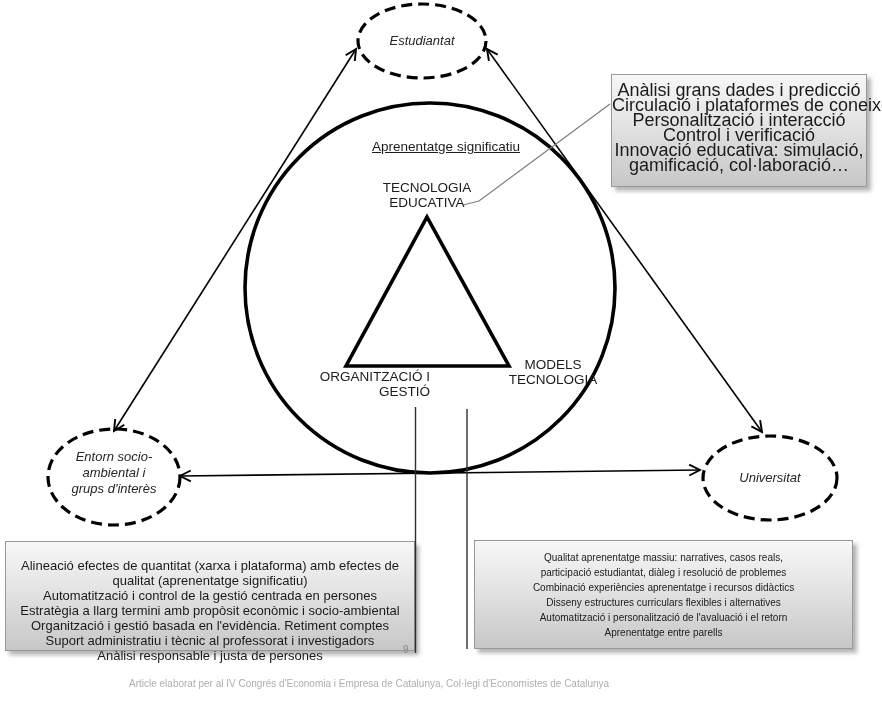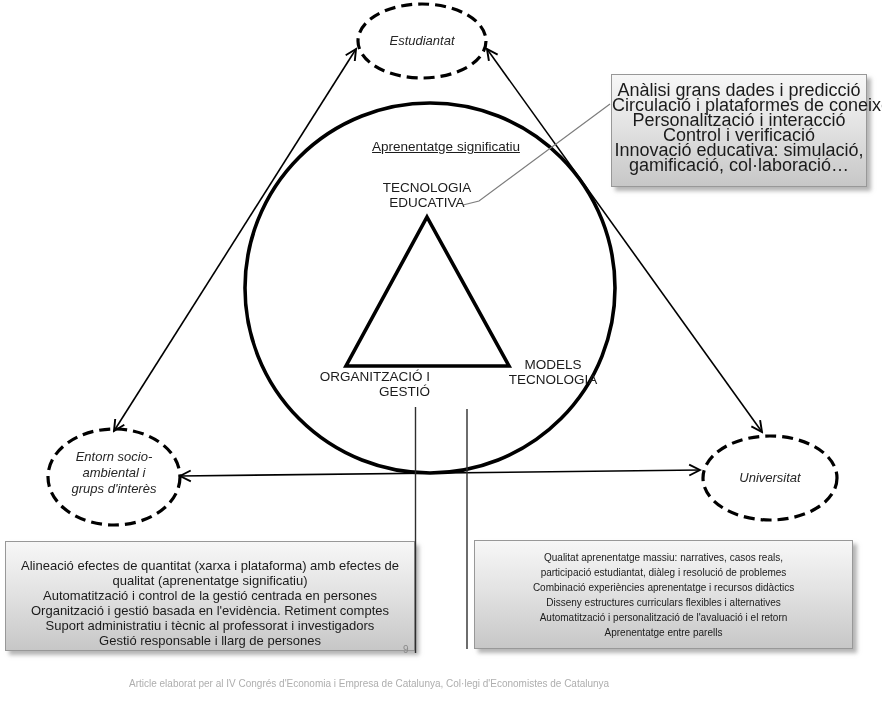--- a/index.html
+++ b/index.html
@@ -37,23 +37,24 @@
     <div class="ln">Personalització i interacció</div>
     <div class="ln">Control i verificació</div>
     <div class="ln">Innovació educativa: simulació,</div>
     <div class="ln">gamificació, col·laboració…</div>
   </div>
 
   <div class="graybox box-bl">
     <div class="ln">Alineació efectes de quantitat (xarxa i plataforma) amb efectes de</div>
     <div class="ln">qualitat (aprenentatge significatiu)</div>
     <div class="ln">Automatització i control de la gestió centrada en persones</div>
+    <div class="ln">Estratègia a llarg termini amb propòsit econòmic i socio-ambiental</div>
     <div class="ln">Organització i gestió basada en l'evidència. Retiment comptes</div>
     <div class="ln">Suport administratiu i tècnic al professorat i investigadors</div>
-    <div class="ln">Gestió responsable i llarg de persones</div>
+    <div class="ln">Anàlisi responsable i justa de persones</div>
   </div>
 
   <div class="graybox box-br">
     <div class="ln">Qualitat aprenentatge massiu: narratives, casos reals,</div>
     <div class="ln">participació estudiantat, diàleg i resolució de problemes</div>
     <div class="ln">Combinació experiències aprenentatge i recursos didàctics</div>
     <div class="ln">Disseny estructures curriculars flexibles i alternatives</div>
     <div class="ln">Automatització i personalització de l'avaluació i el retorn</div>
     <div class="ln">Aprenentatge entre parells</div>
   </div>

